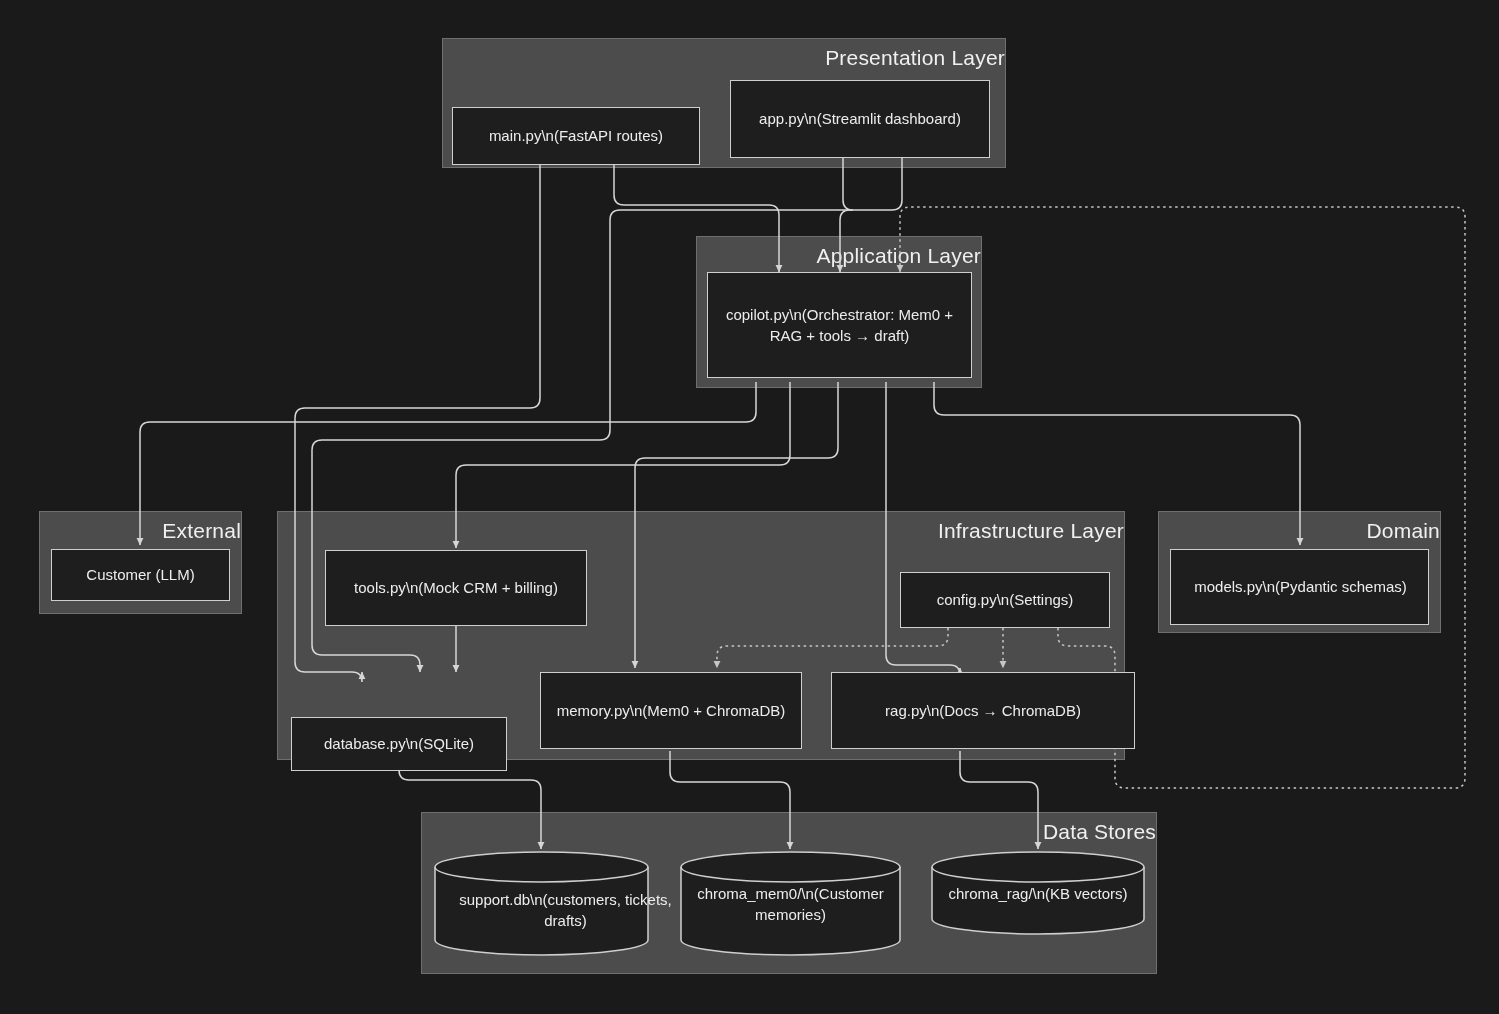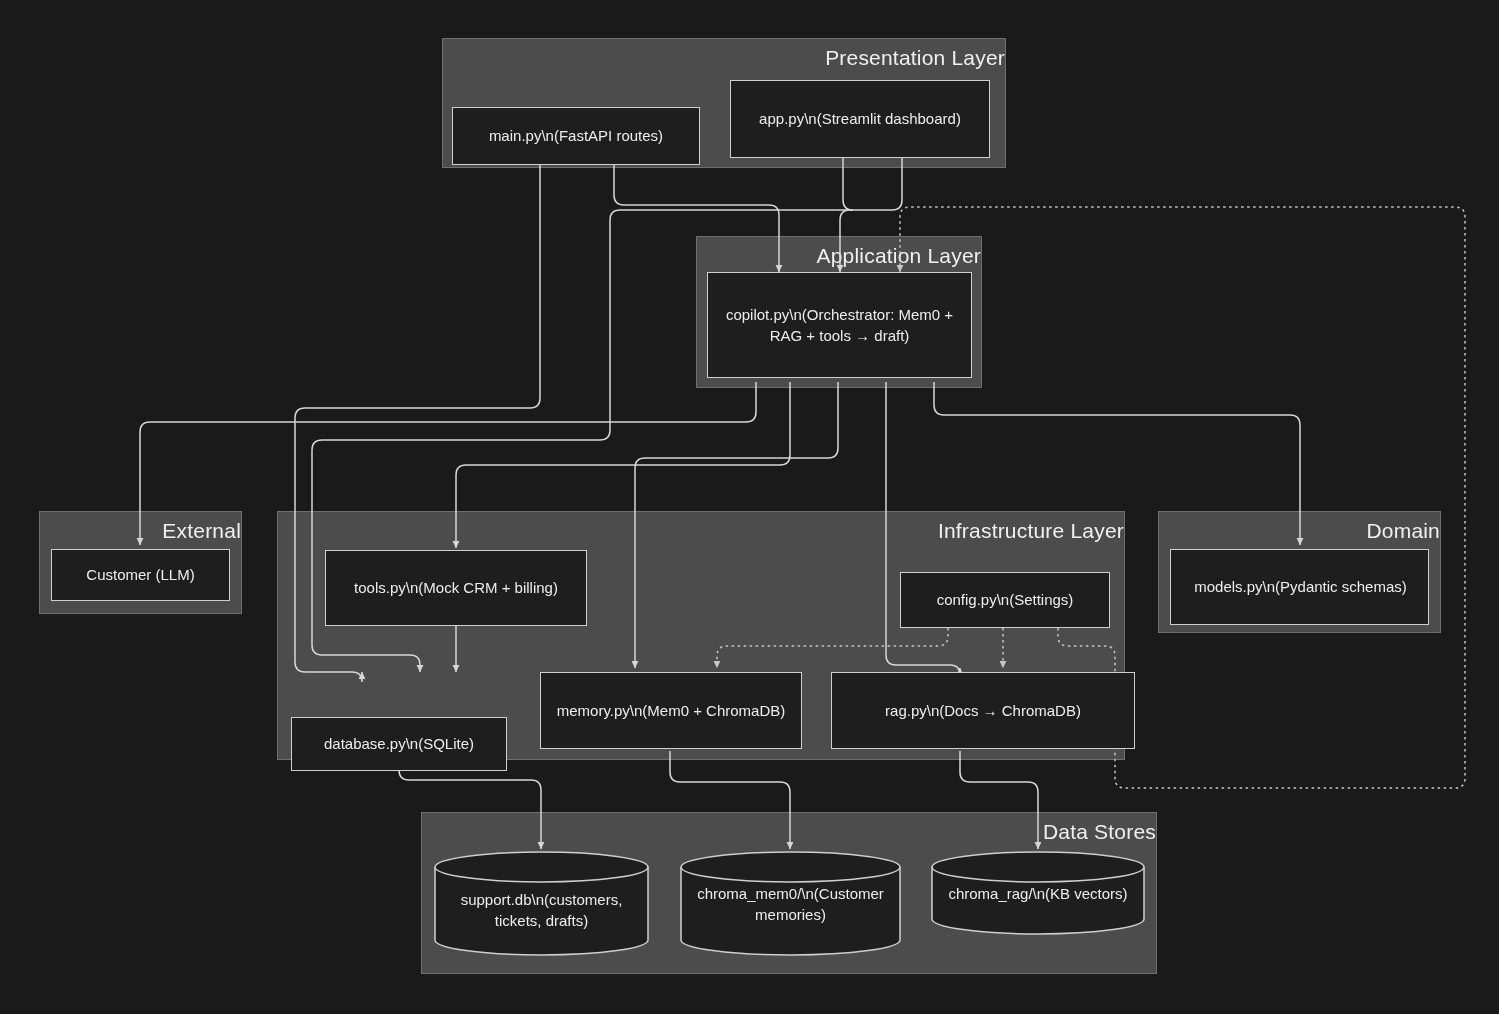--- a/index.html
+++ b/index.html
@@ -183,21 +183,21 @@
   </div>
 
   <div class="node" style="left:831px; top:672px; width:304px; height:77px;">
     <span>rag.py\n(Docs → ChromaDB)</span>
   </div>
 
   <div class="node" style="left:1170px; top:549px; width:259px; height:76px;padding-left:12px;">
     <span>models.py\n(Pydantic schemas)</span>
   </div>
 
-  <div class="cyl" style="left:434px; top:851px; width:215px; height:105px;">
+  <div class="cyl" style="left:434px; top:851px; width:215px; height:105px;padding-left:48px;">
     <svg width="215" height="105" viewBox="0 0 215 105">
       <path d="M1,16 L1,89 A106.5,15 0 0 0 214,89 L214,16 A106.5,15 0 0 0 1,16 Z" fill="#1e1e1e" stroke="#cfcfcf" stroke-width="1.5"></path>
       <path d="M1,16 A106.5,15 0 0 0 214,16" fill="none" stroke="#cfcfcf" stroke-width="1.5"></path>
     </svg>
     <div class="cyl-label" style="top:38px;">support.db\n(customers, tickets, drafts)</div>
   </div>
 
   <div class="cyl" style="left:680px; top:851px; width:221px; height:105px;">
     <svg width="221" height="105" viewBox="0 0 221 105">
       <path d="M1,16 L1,89 A109.5,15 0 0 0 220,89 L220,16 A109.5,15 0 0 0 1,16 Z" fill="#1e1e1e" stroke="#cfcfcf" stroke-width="1.5"></path>

